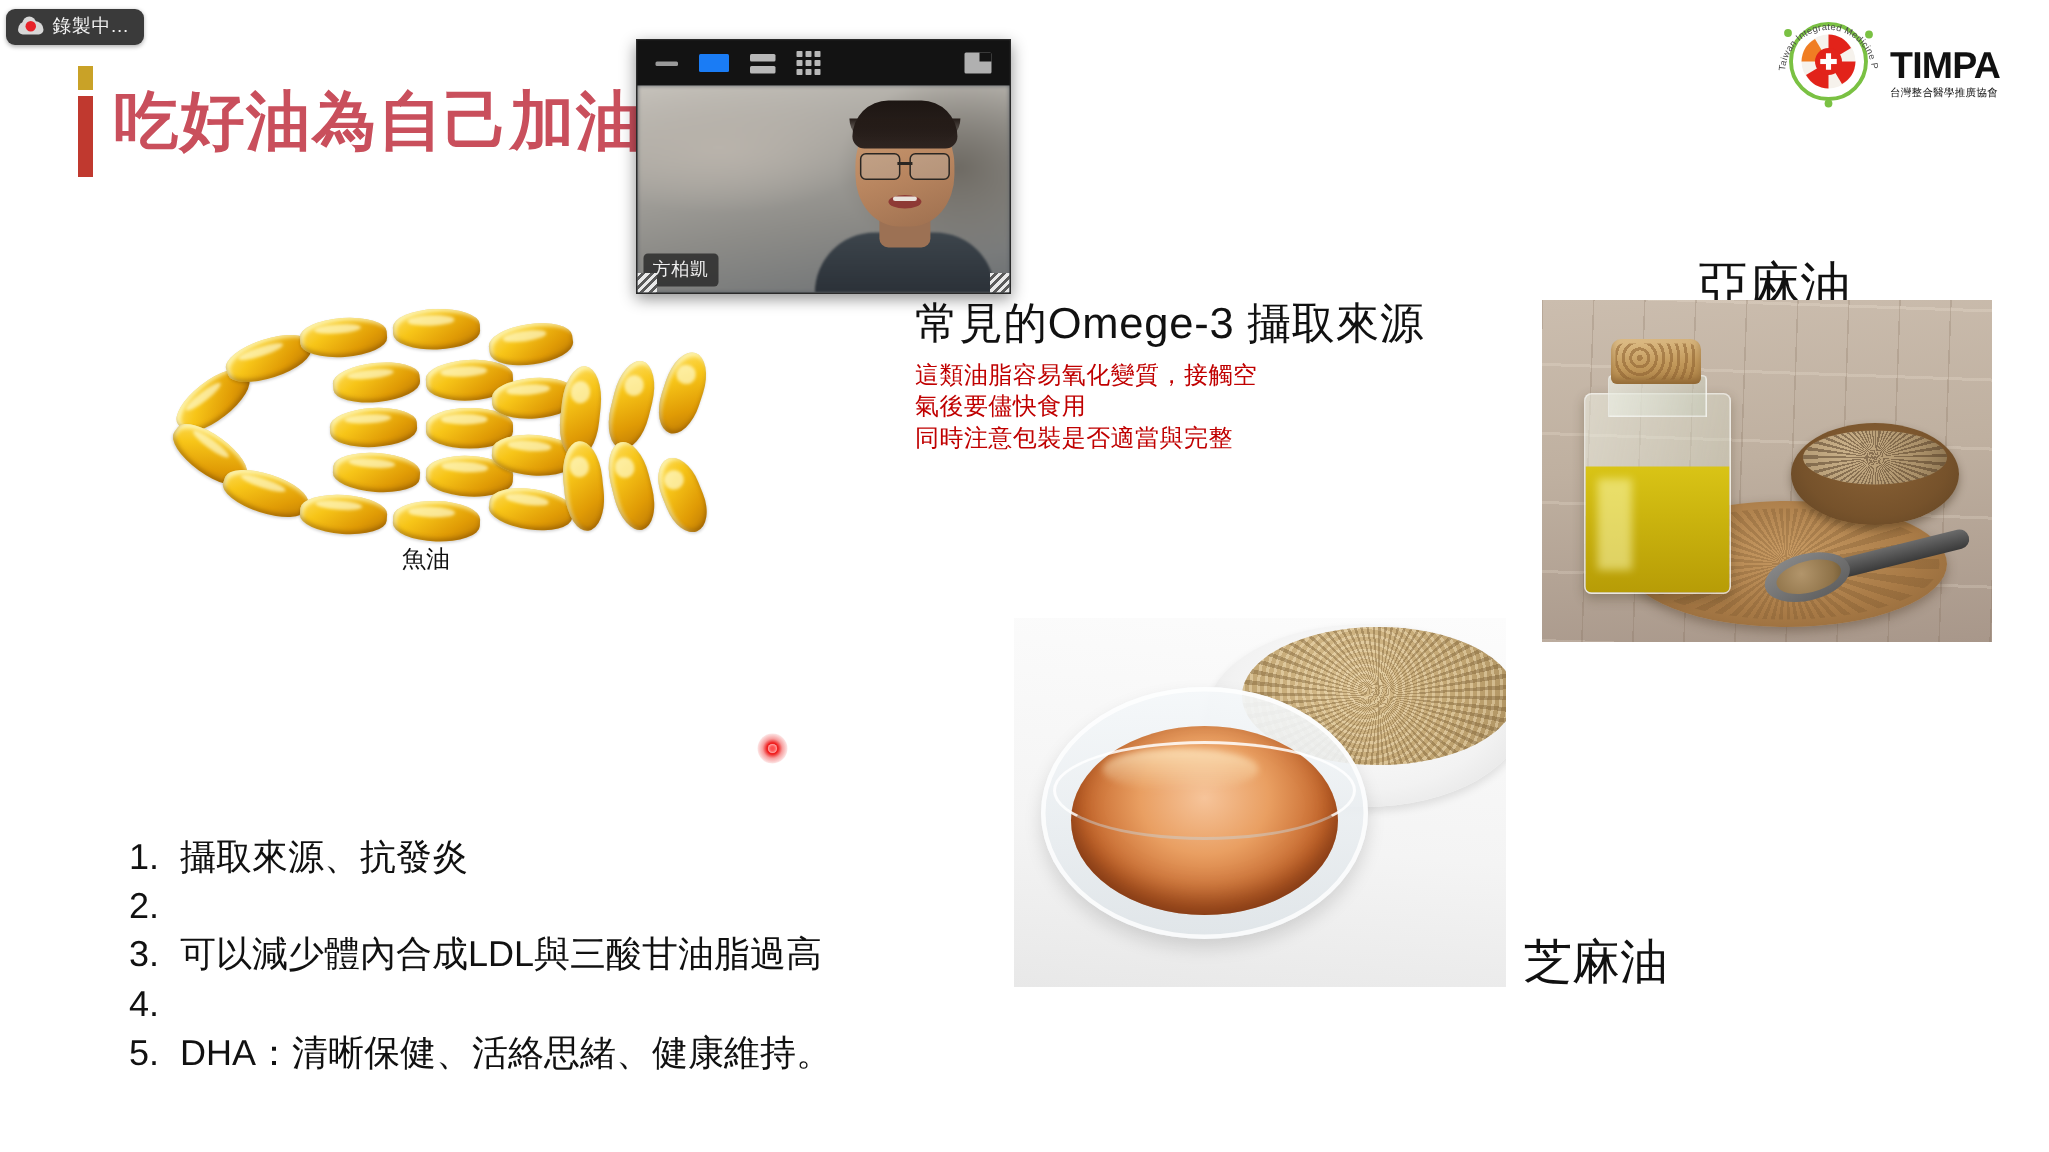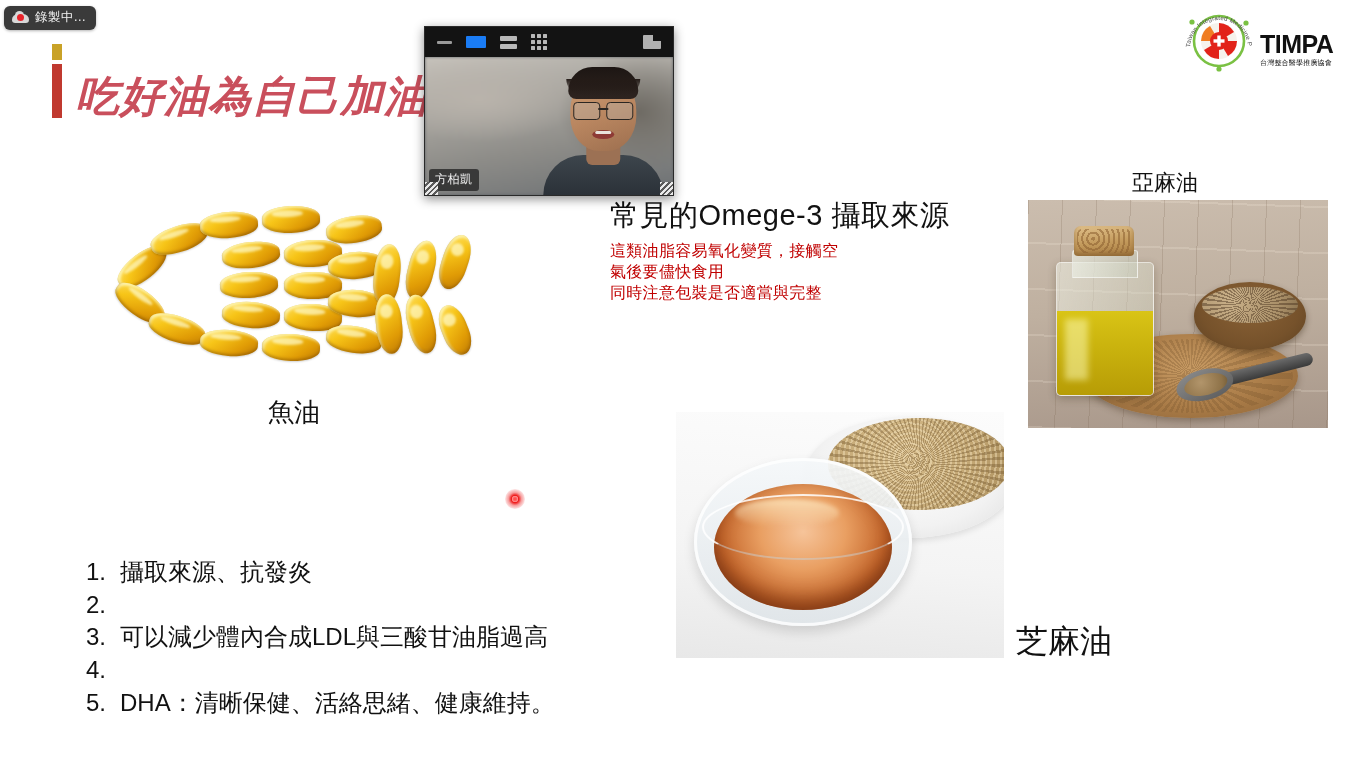--- a/index.html
+++ b/index.html
@@ -29,21 +29,21 @@
   .rec-icon .cloud:before{
     content:"";position:absolute;left:3px;top:-3px;width:9px;height:9px;
     background:#d8d8d8;border-radius:50%;
   }
   .rec-icon .dot{
     position:absolute;left:4.5px;top:2.5px;width:7px;height:7px;
     background:#e8232a;border-radius:50%;z-index:2;
   }
 
   
-  .title-wrap{position:absolute;left:52px;top:44px;display:flex;align-items:flex-end;z-index:20;font-style:italic;}
+  .title-wrap{position:absolute;left:52px;top:44px;display:flex;align-items:flex-start;z-index:20;}
   .title-bar{width:10px;margin-right:14px;display:flex;flex-direction:column;align-items:center;}
   .title-bar .cap{width:10px;height:16px;background:#c9a227;}
   .title-bar .stem{width:10px;height:54px;background:#c0392f;margin-top:4px;}
   .title-text{
     font-size:43px;font-weight:bold;color:#c94f5c;
     letter-spacing:1px;line-height:1;margin-top:16px;white-space:nowrap;
   }
 
   
   .logo{position:absolute;right:8px;top:2px;width:176px;height:72px;z-index:30;display:flex;align-items:center;}
@@ -103,22 +103,22 @@
   .grip{position:absolute;width:13px;height:13px;bottom:0;
     background:repeating-linear-gradient(135deg,#e9e9e9 0 2px,#5a5a5a 2px 4px);}
   .grip.l{left:0;} .grip.r{right:0;}
 
   
   .omega-src{position:absolute;left:610px;top:196px;font-size:29px;color:#111;letter-spacing:.5px;white-space:nowrap;}
   .warn{position:absolute;left:610px;top:240px;font-size:16px;color:#c00000;line-height:1.32;letter-spacing:.3px;}
   .warn div{white-space:nowrap;}
 
   
-  .cap-fish{position:absolute;left:268px;top:395px;font-size:26px;color:#111;}
-  .cap-flax{position:absolute;left:1132px;top:168px;font-size:22px;color:#111;}
+  .cap-fish{position:absolute;left:268px;top:363px;font-size:16px;color:#111;}
+  .cap-flax{position:absolute;left:1132px;top:168px;font-size:34px;color:#111;}
   .cap-sesame{position:absolute;left:1016px;top:620px;font-size:32px;color:#111;}
 
   
   .benefit-h{position:absolute;left:88px;top:484px;font-size:37px;color:#111;letter-spacing:.5px;}
   .benefit-list{position:absolute;left:86px;top:556px;font-size:24px;color:#111;line-height:1.36;}
   .bl-row{display:flex;align-items:baseline;white-space:nowrap;}
   .bl-num{width:34px;flex:none;}
 
   
   .laser{position:absolute;left:505px;top:489px;width:20px;height:20px;z-index:40;

